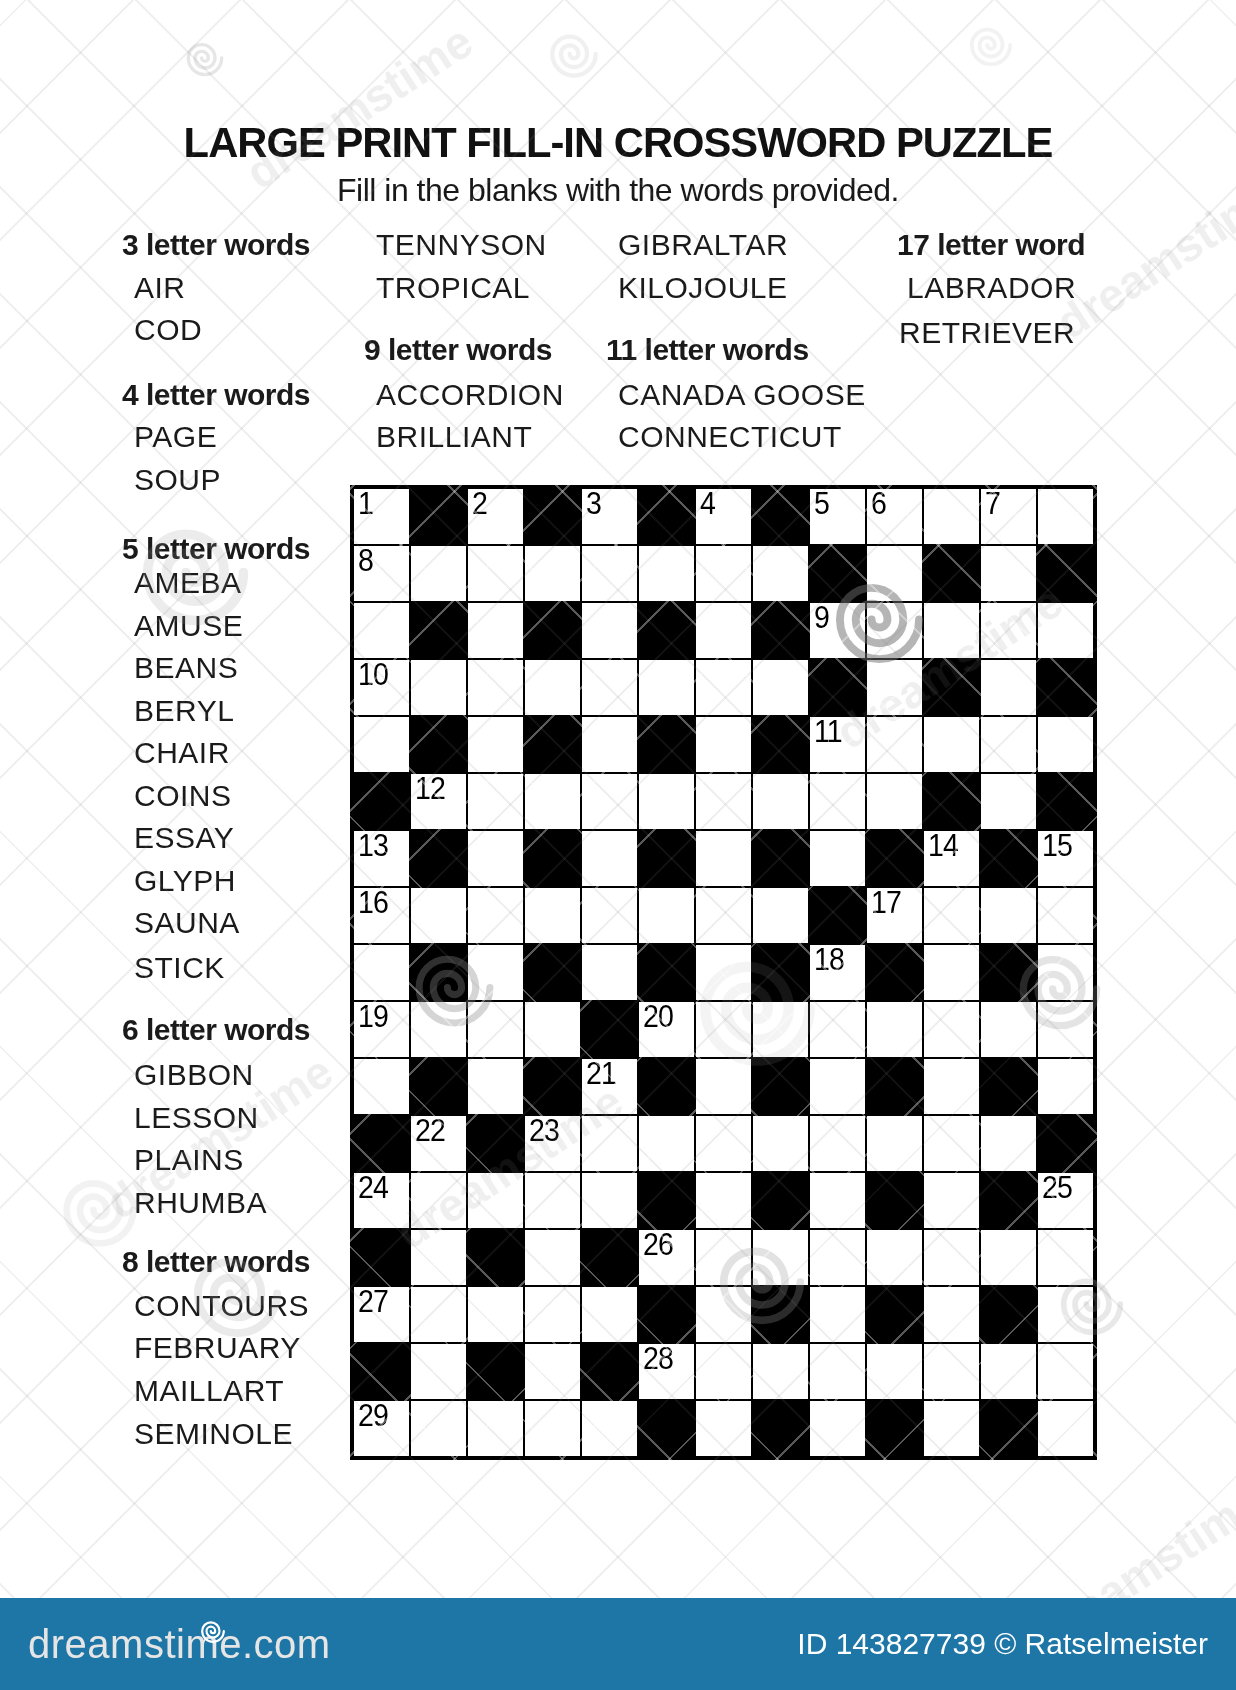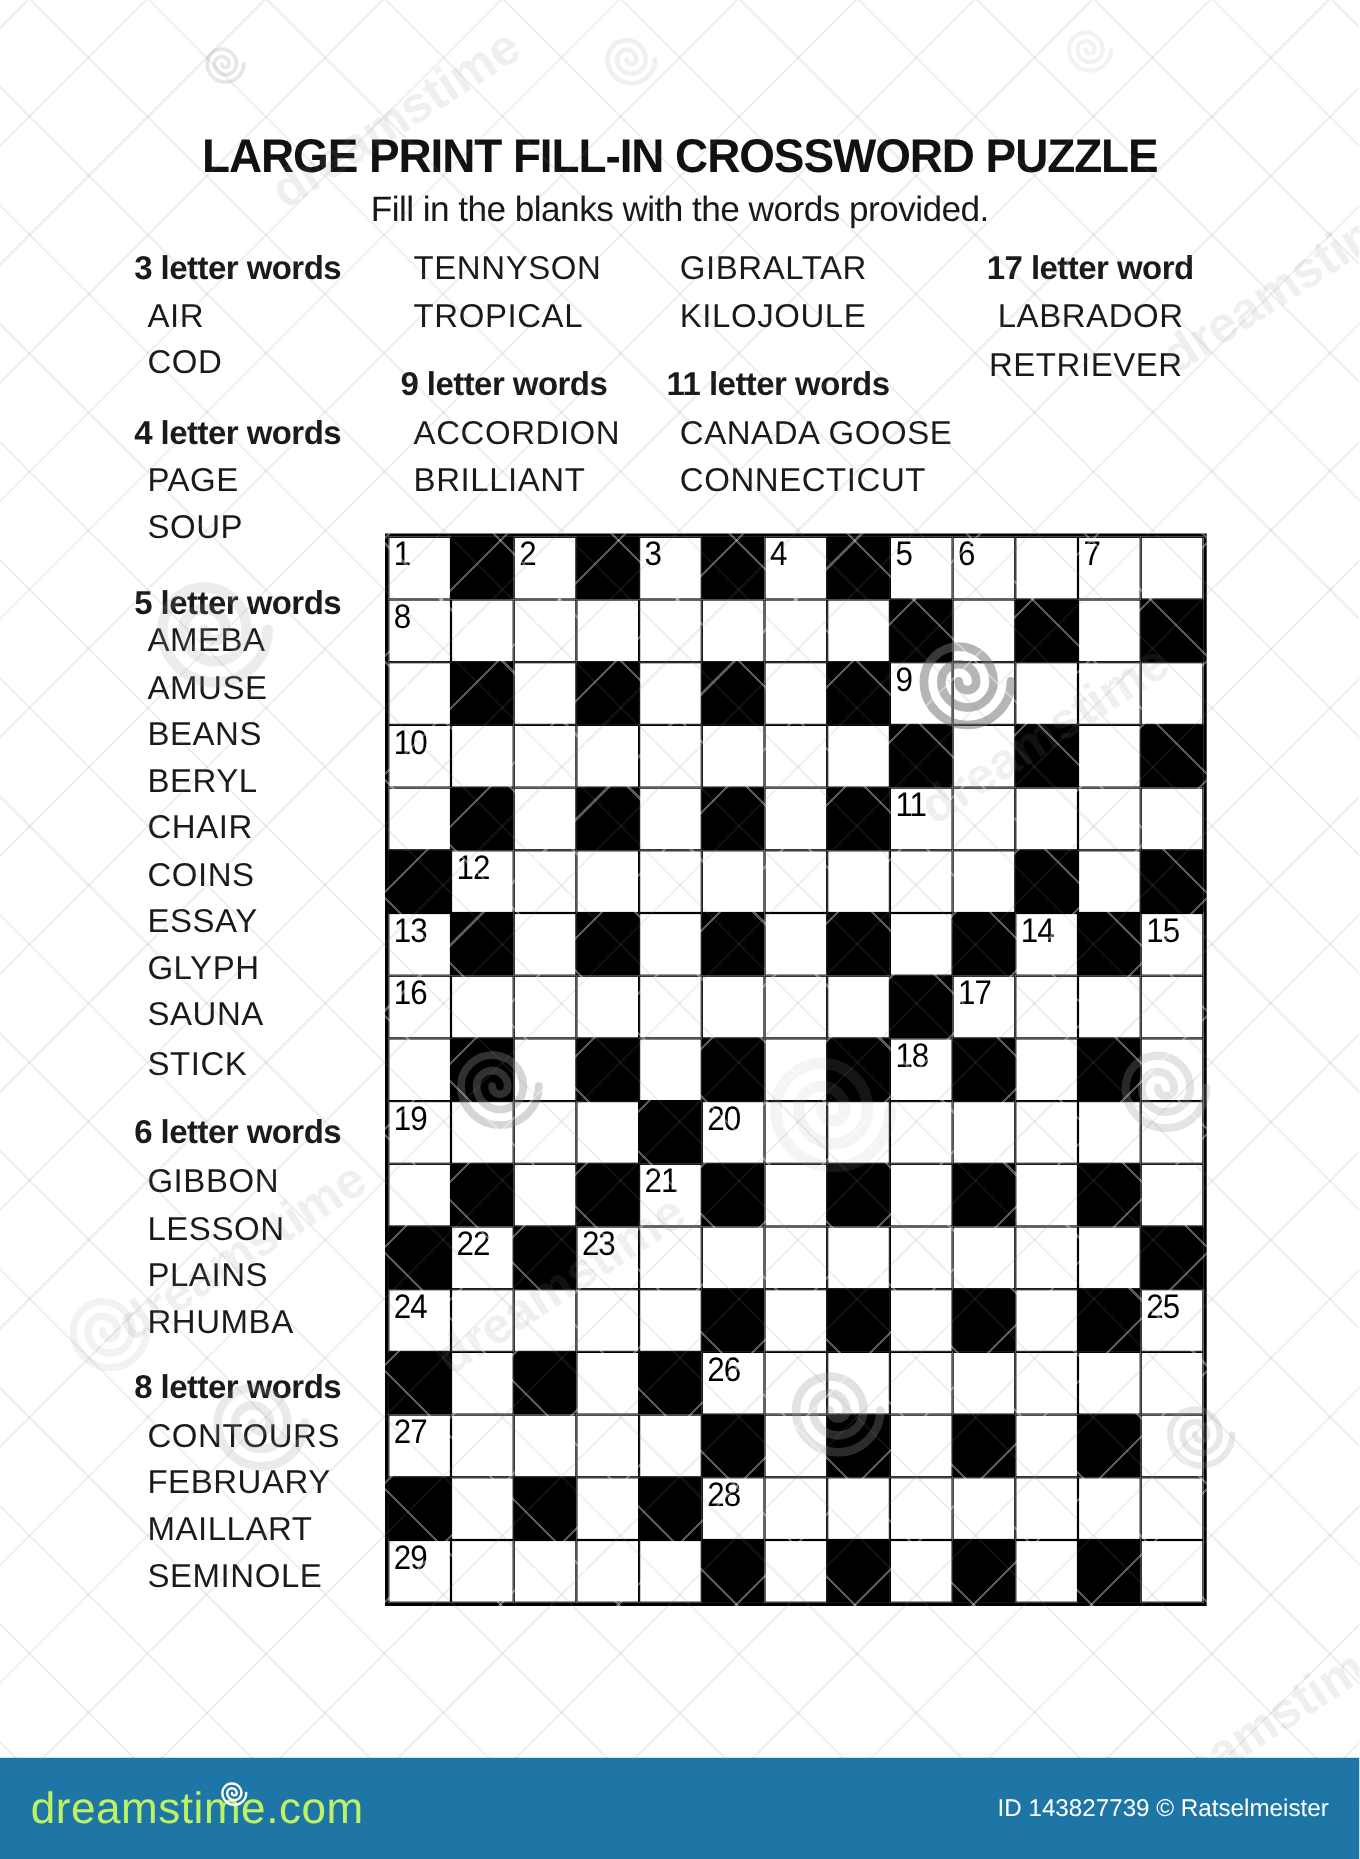--- a/index.html
+++ b/index.html
@@ -37,23 +37,23 @@
       repeating-linear-gradient(-45deg, transparent 0 74px, rgba(130,130,130,0.12) 74px 76px);}
   #lines-white{position:absolute;left:350px;top:485px;width:747px;height:975px;pointer-events:none;
     background-image:
       repeating-linear-gradient(45deg, transparent 0 74px, rgba(255,255,255,0.35) 74px 76px),
       repeating-linear-gradient(-45deg, transparent 0 74px, rgba(255,255,255,0.35) 74px 76px);}
 
   
   #footer{position:absolute;left:0;top:1598px;width:1236px;height:92px;
           display:flex;align-items:center;justify-content:space-between;
           padding:0 28px;box-sizing:border-box;}
-  #brand{position:relative;color:#bef264;font-size:40px;font-weight:400;letter-spacing:0.5px;}
+  #brand{position:relative;color:#e5e5e5;font-size:40px;font-weight:400;letter-spacing:0.5px;}
   #brand-swirl{position:absolute;left:172px;top:-14px;}
-  #credit{color:#fff;font-size:22px;font-weight:400;letter-spacing:0;}
+  #credit{color:#fff;font-size:30px;font-weight:400;letter-spacing:0;}
 </style>
 </head>
 <body>
 
 <div id="page">
 
   <div id="title">LARGE PRINT FILL-IN CROSSWORD PUZZLE</div>
   <div id="subtitle">Fill in the blanks with the words provided.</div>
 
   <div id="word-list">

